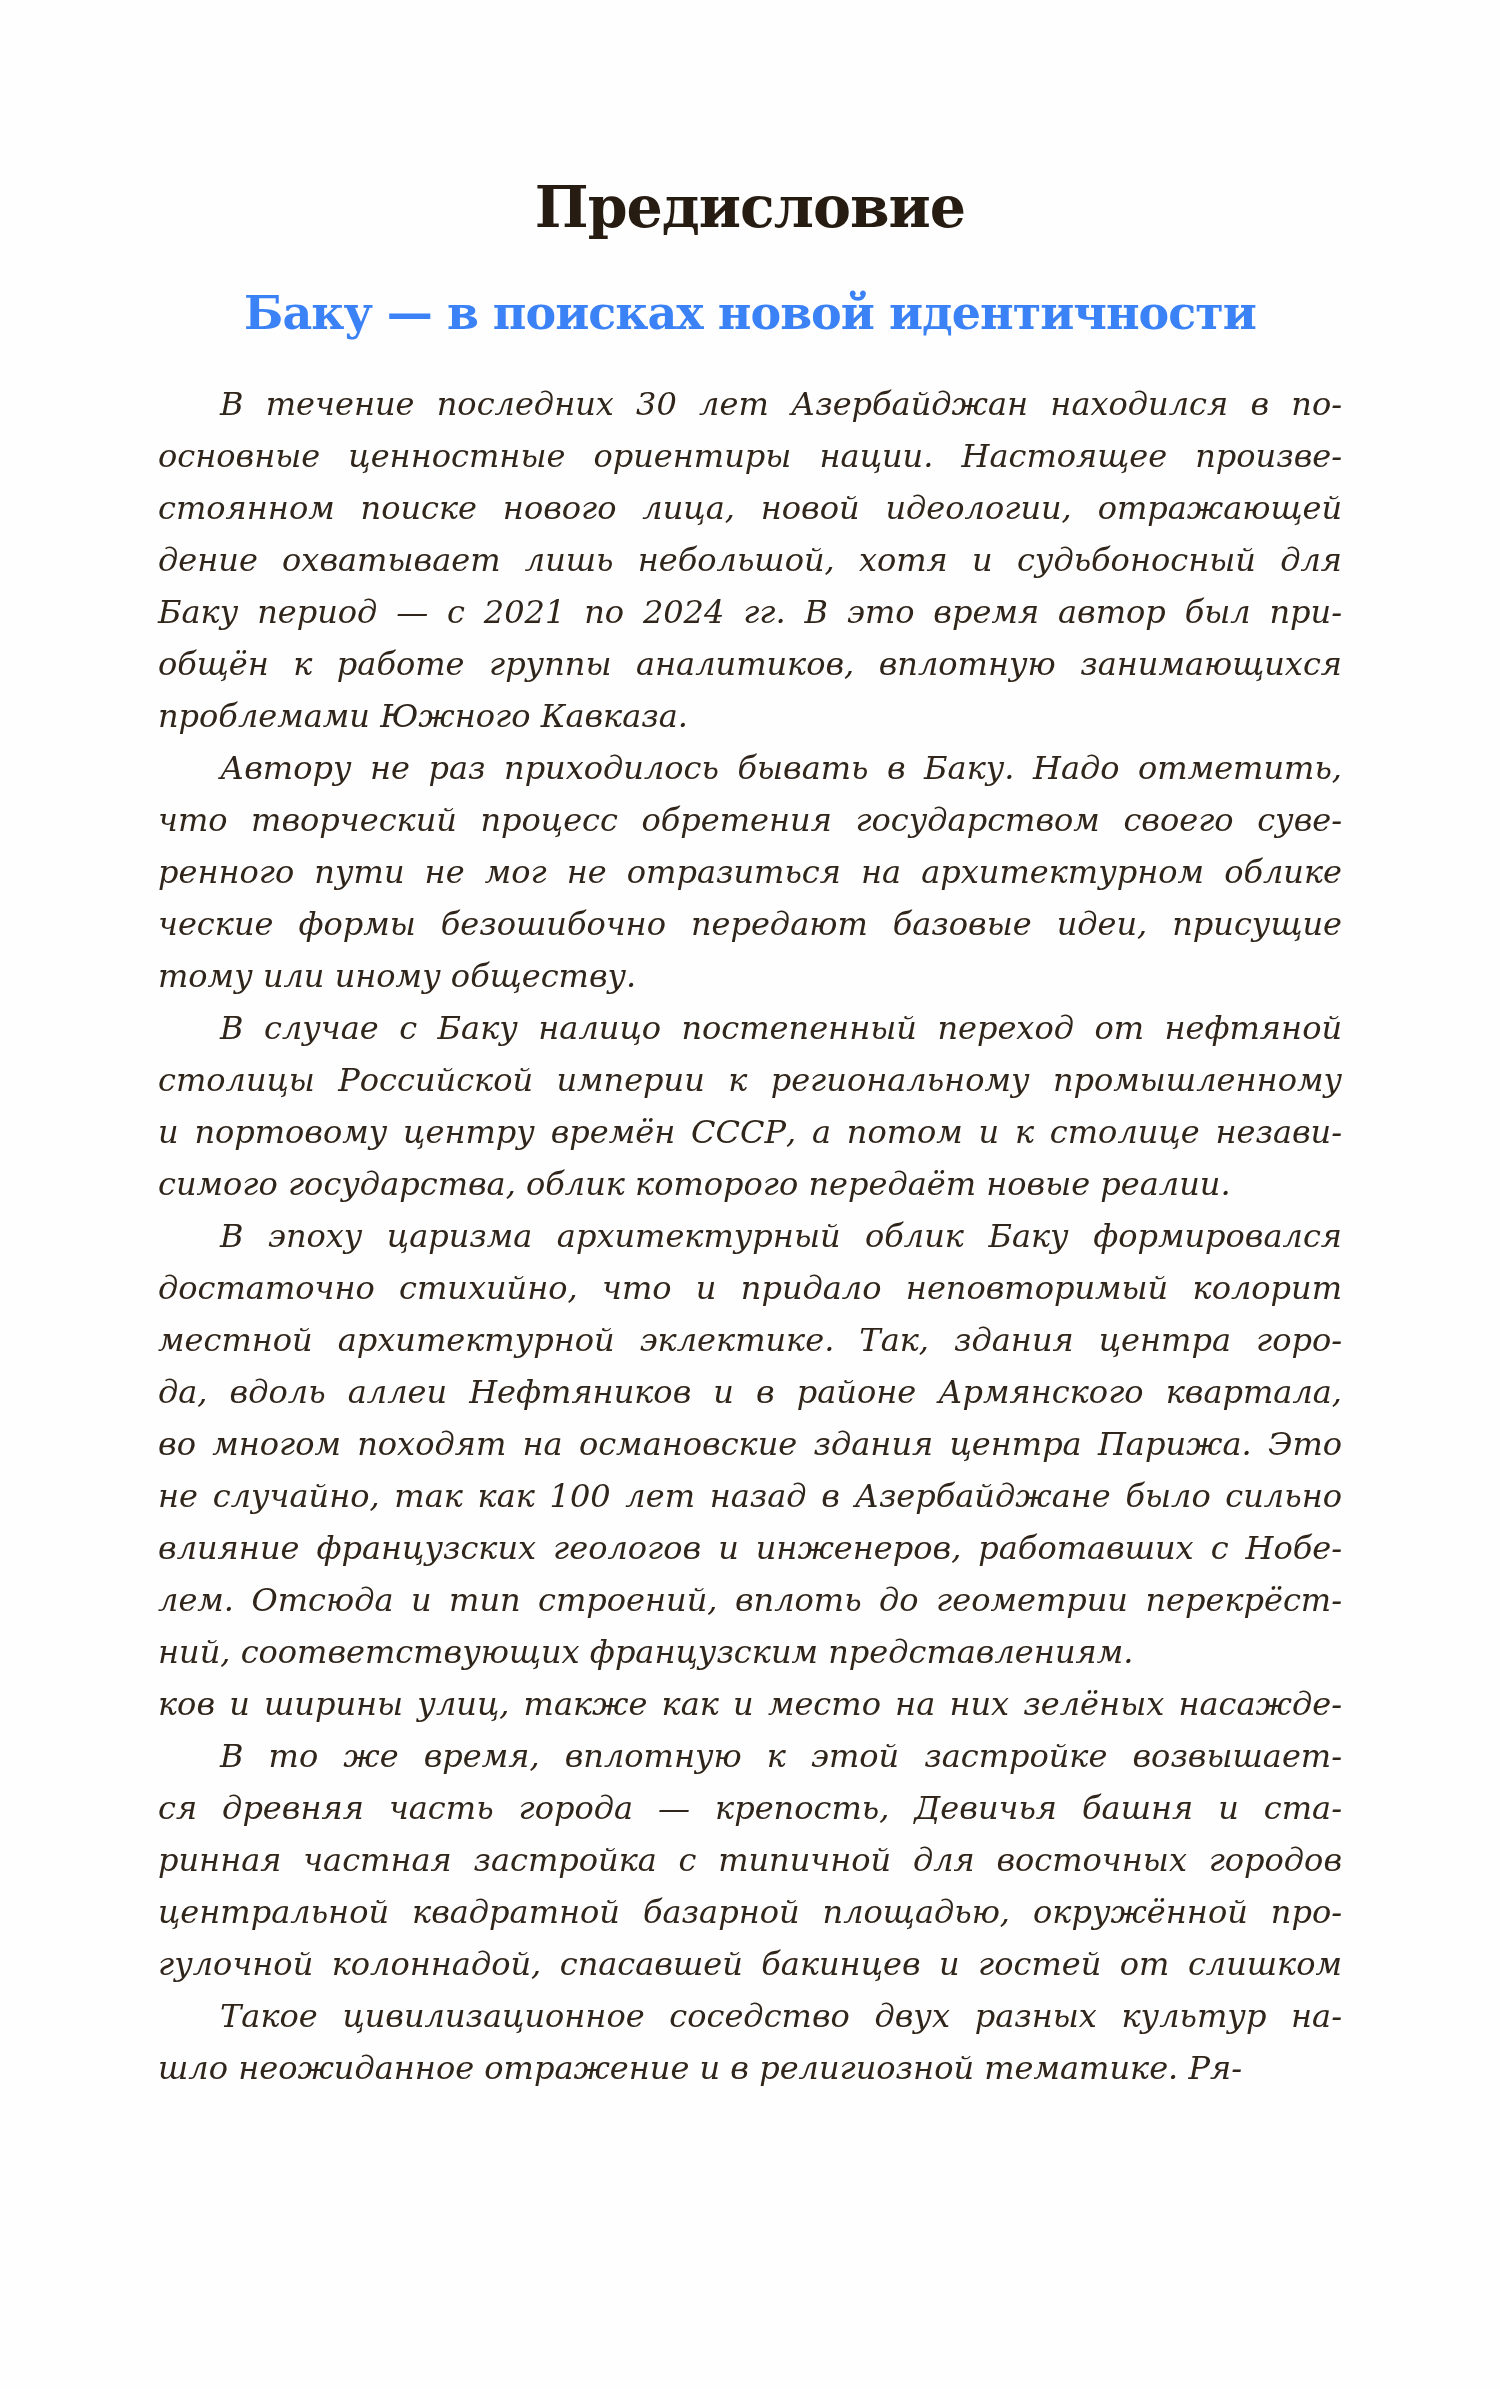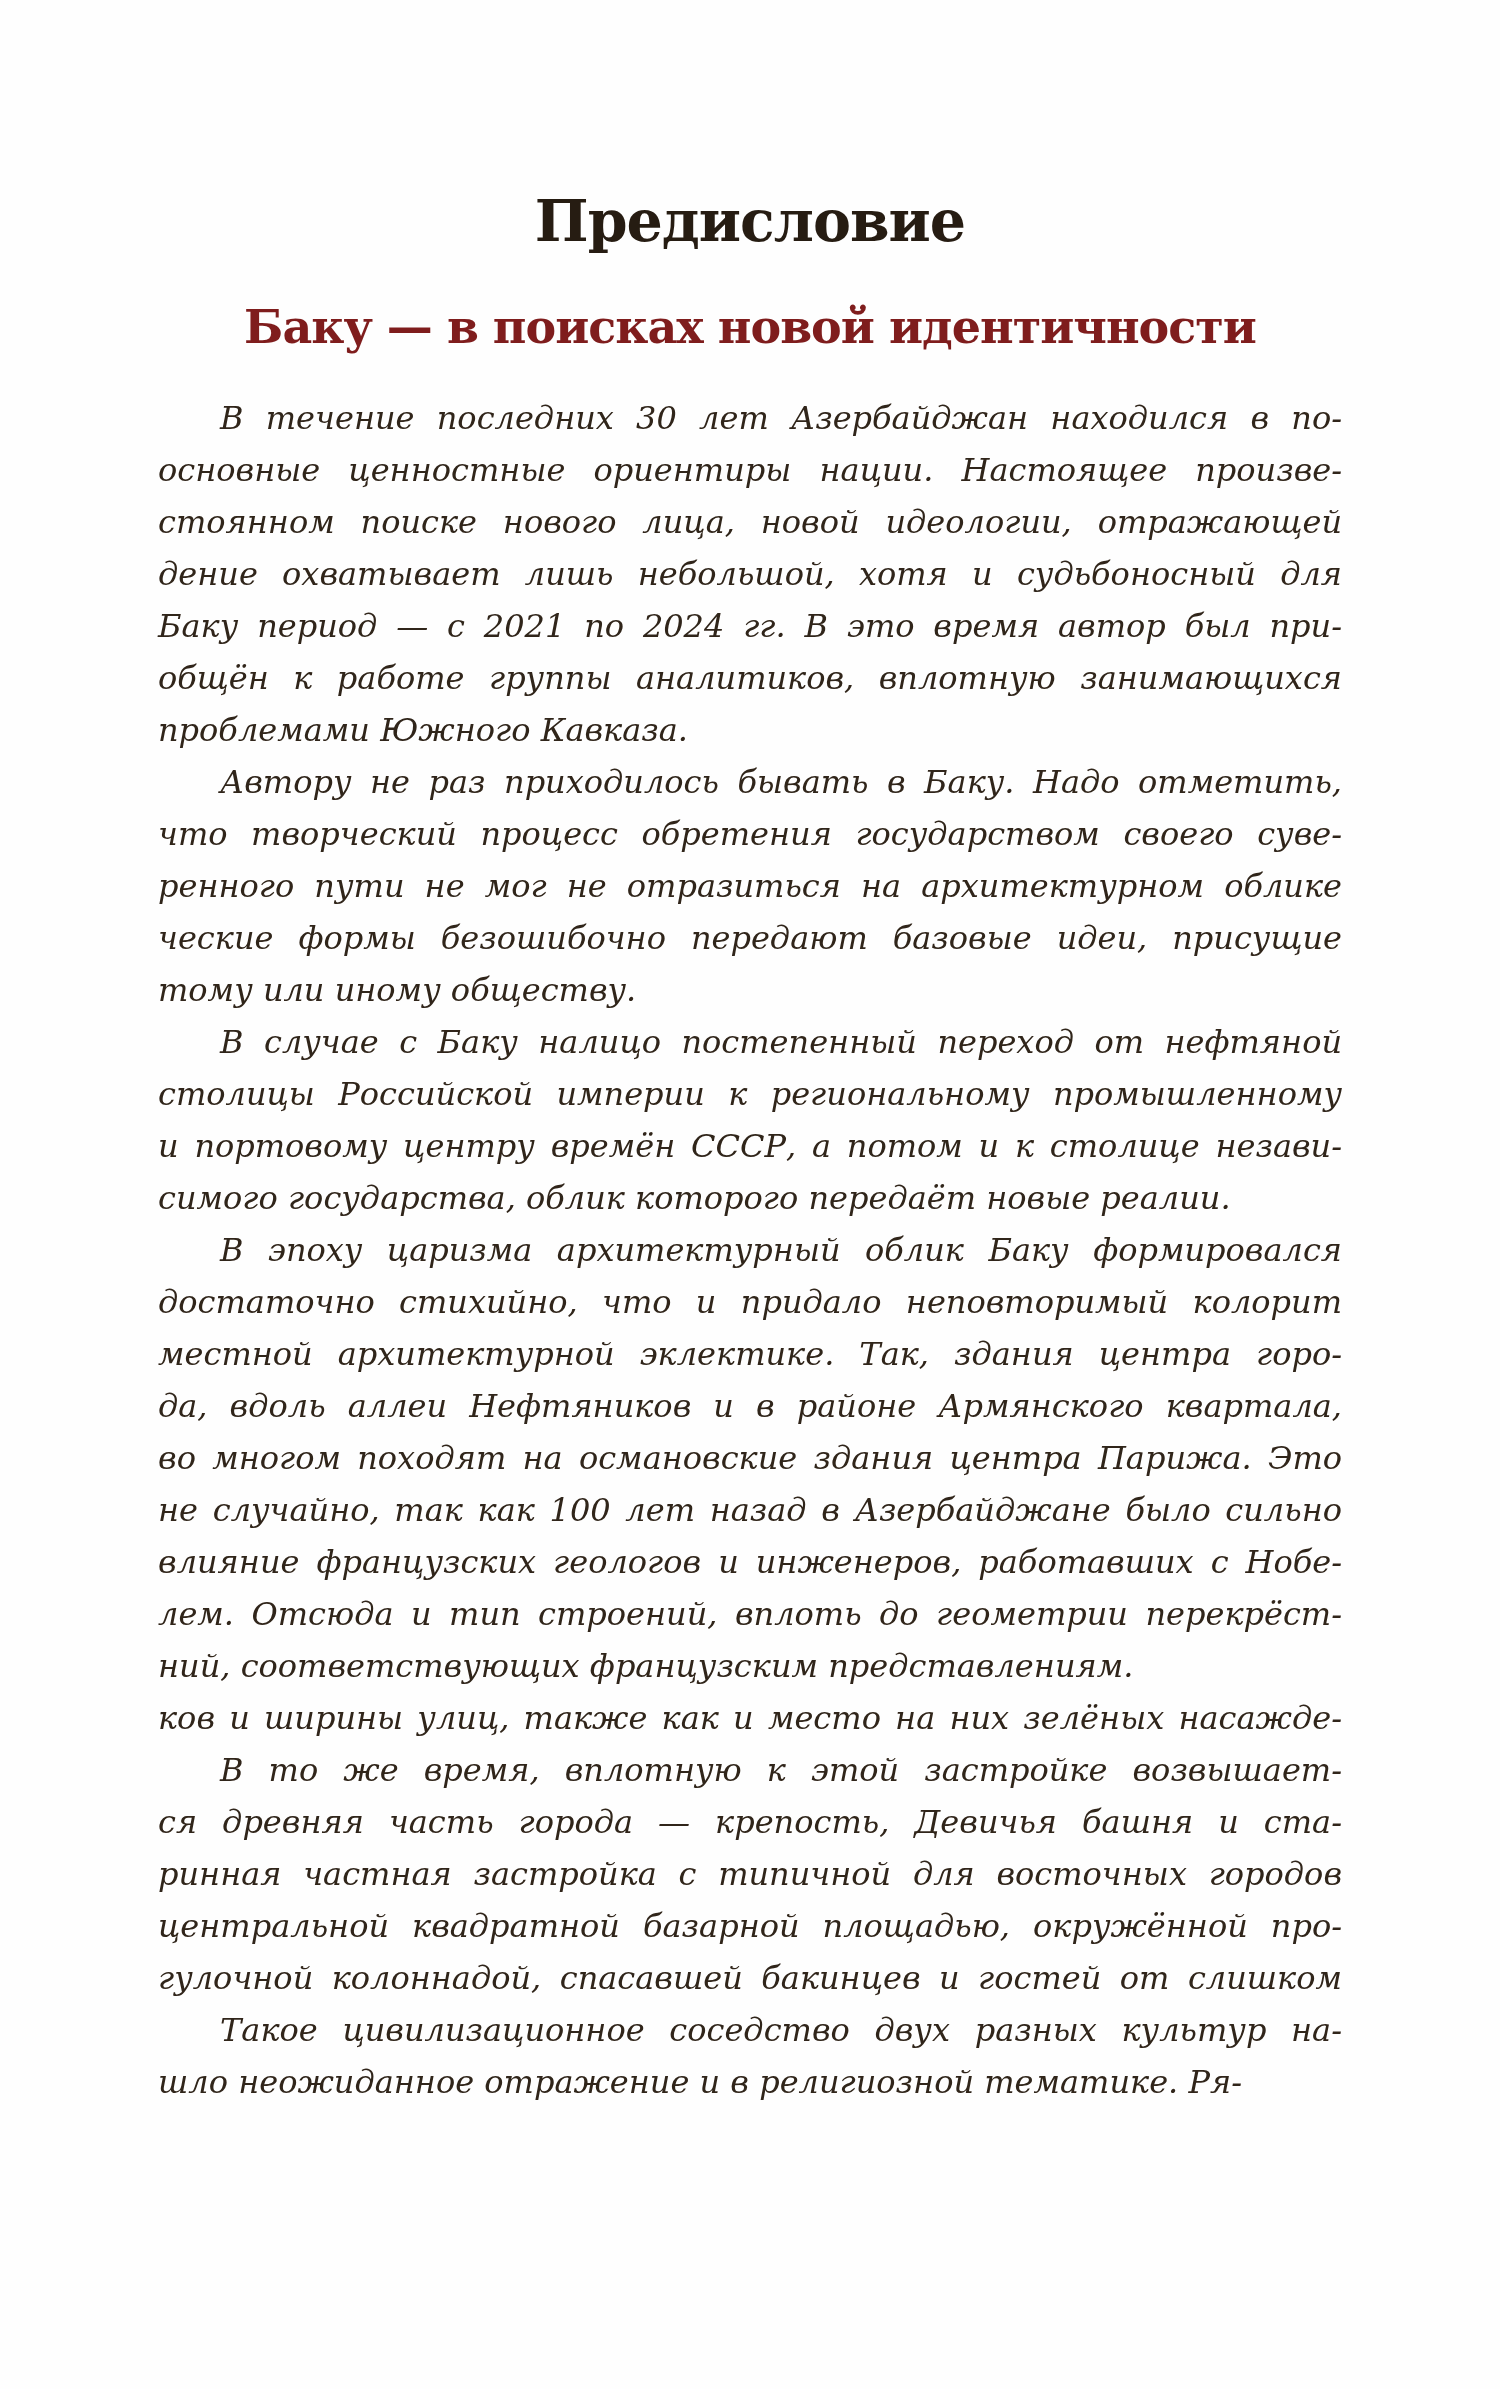--- a/index.html
+++ b/index.html
@@ -9,39 +9,39 @@
   }
   .page {
     position: relative;
     width: 1500px;
     height: 2389px;
     background: #fefefe;
     overflow: hidden;
     font-family: "DejaVu Serif", "Liberation Serif", serif;
   }
   .title {
-    margin: 16px;
+    margin: 2px;
     padding-top: 172px;
     text-align: center;
     font-size: 57px;
     line-height: 66px;
     font-weight: bold;
     font-style: normal;
     letter-spacing: -1px;
     color: #261c12;
   }
   .subtitle {
     margin: 46px 0 0 0;
     text-align: center;
     font-size: 46px;
     line-height: 54px;
     font-weight: bold;
     font-style: normal;
     letter-spacing: -1px;
-    color: #7f1d1d;
+    color: #3b82f6;
   }
   .body-text {
     margin: 38px 158px 0 158px;
     width: 1184px;
     font-style: italic;
     font-size: 32px;
     line-height: 52px;
     color: #30251a;
   }
   .line {

